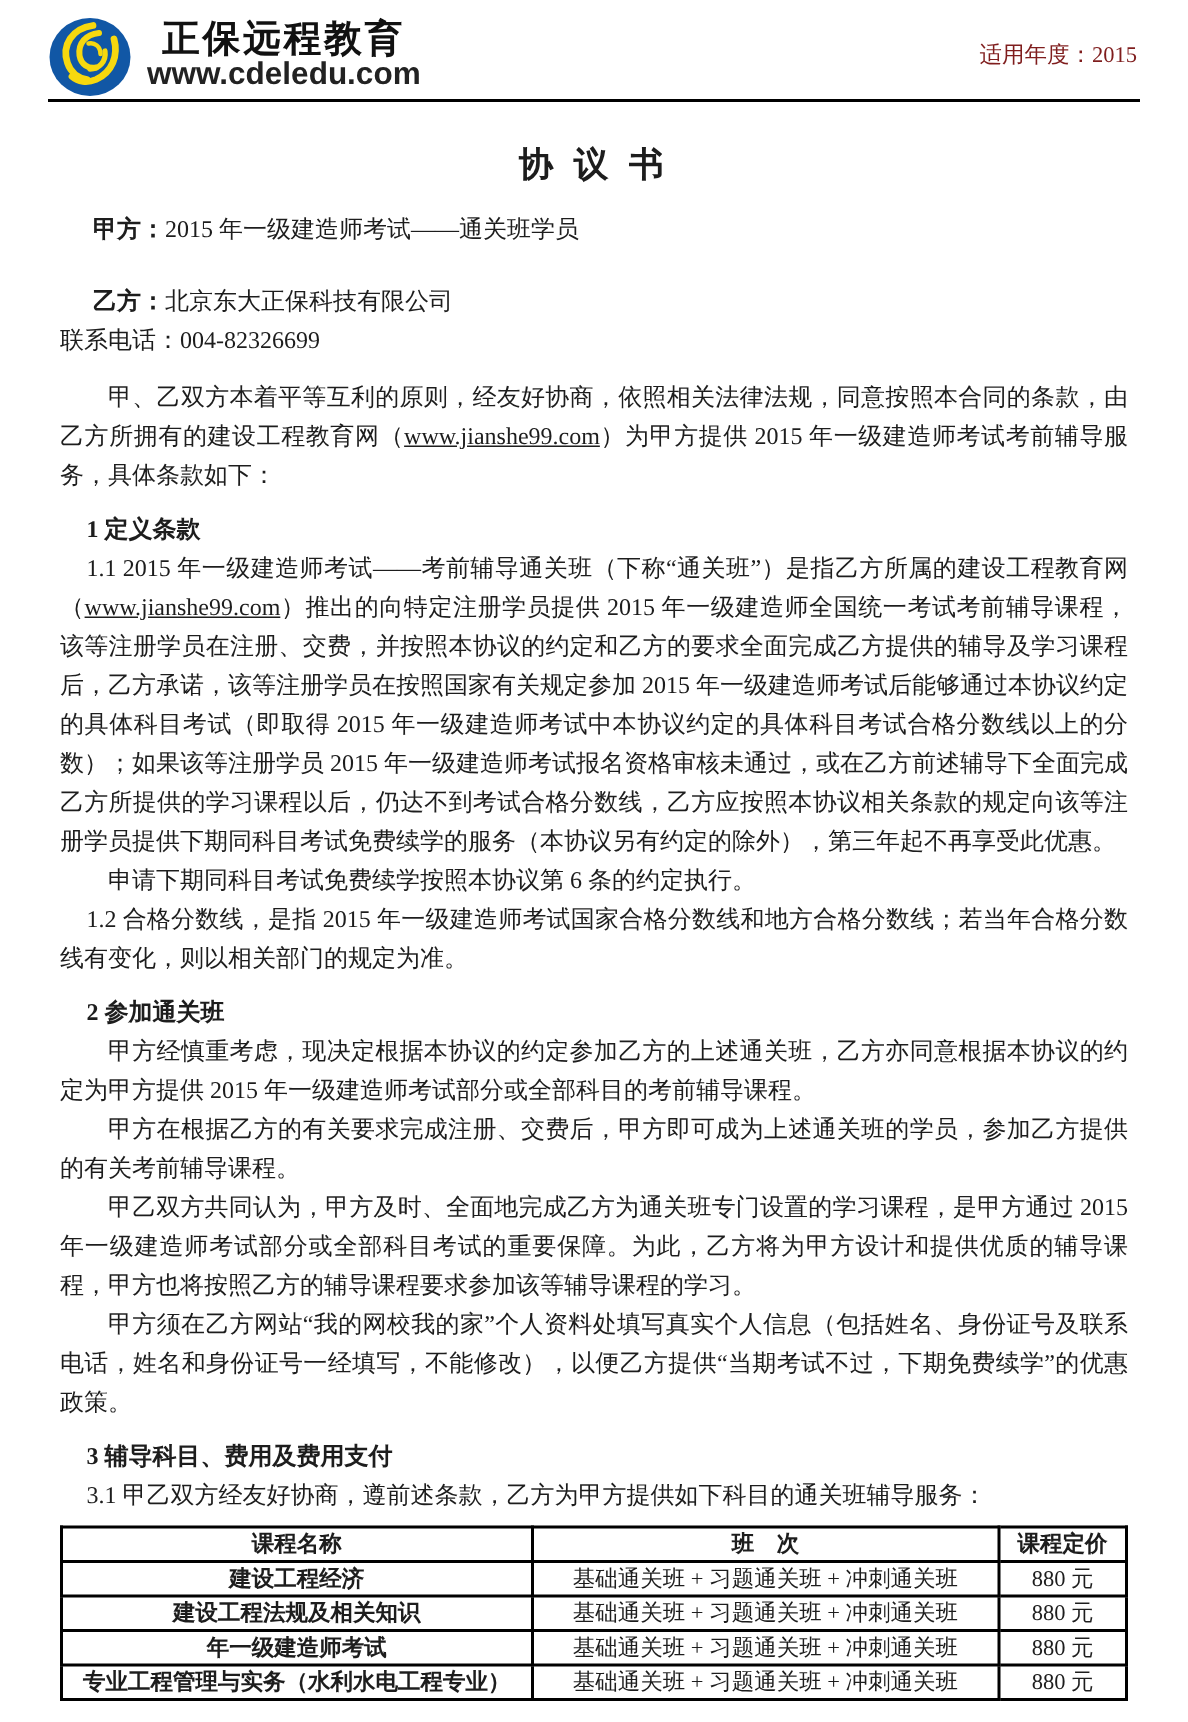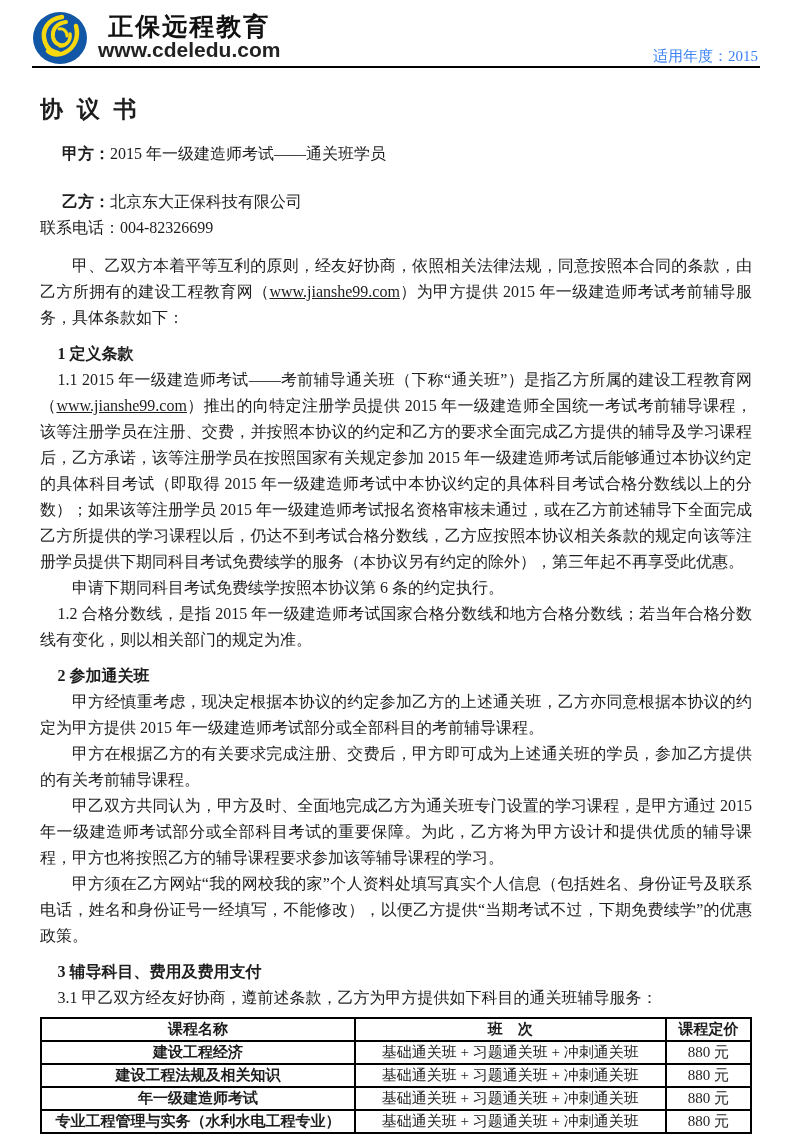--- a/index.html
+++ b/index.html
@@ -10,24 +10,24 @@
     color:#1d1d1d;
   }
   .page { width:792px; height:1148px; padding:8px 40px 0 40px; overflow:hidden; }
 
   
   .header { position:relative; height:60px; border-bottom:2px solid #000; margin:0 -8px; padding:0 8px;text-align:center; }
   .logo-wrap { position:absolute; left:0; top:2px; width:56px; height:56px; }
   .brand-block { position:absolute; left:66px; top:4px; font-family:"Liberation Sans","DejaVu Sans",sans-serif; }
   .brand-name { font-size:25px; font-weight:bold; letter-spacing:2px; line-height:28px; color:#111; }
   .brand-site { font-size:21px; font-weight:bold; line-height:20px; color:#222; }
-  .year-label { position:absolute; right:2px; bottom:0; font-size:15px; color:#3b82f6; }
+  .year-label { position:absolute; right:2px; bottom:20px; font-size:15px; color:#7f1d1d; }
 
   
-  .doc-title { font-size:23px; font-weight:bold; letter-spacing:4px; margin:26px 0 16px 0; }
+  .doc-title { text-align:center; font-size:23px; font-weight:bold; letter-spacing:4px; margin:26px 0 16px 0; }
 
   
   .party-line { font-size:16px; line-height:26px; }
   .party-label { font-weight:bold;padding-left:22px; }
   .gap-line { height:22px; }
   .small-gap { height:12px; }
 
   
   p.body-p { font-size:16px; line-height:26px; text-align:justify; }
   .indent-2 { text-indent:2em; }

